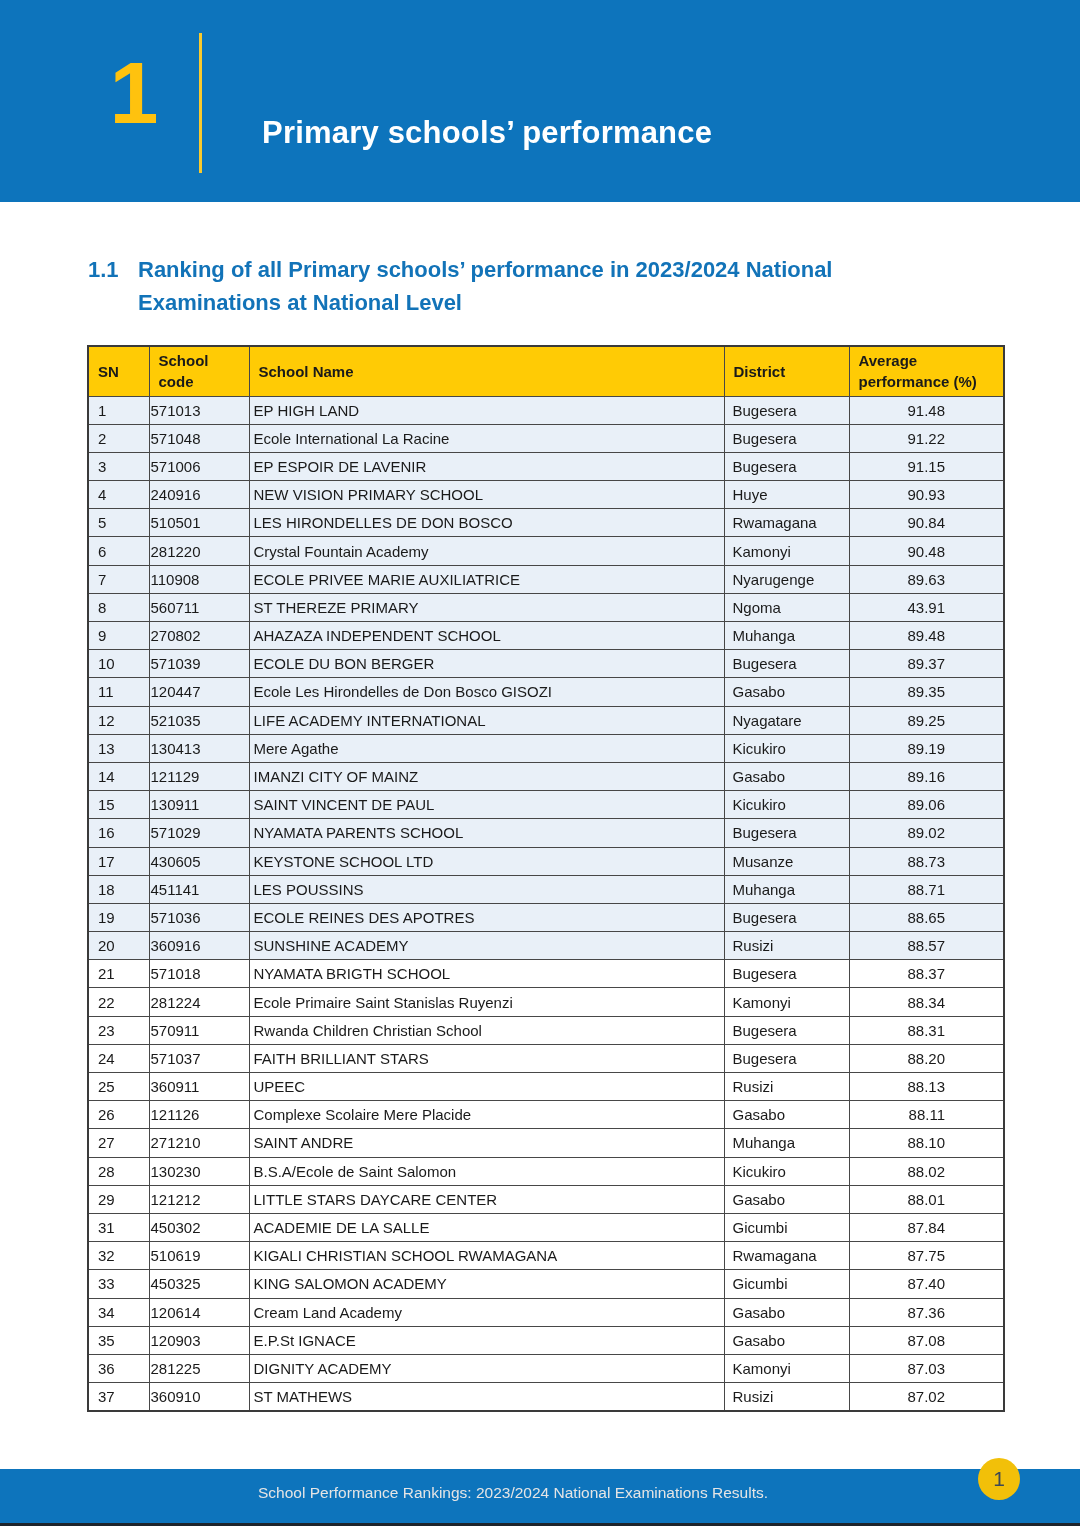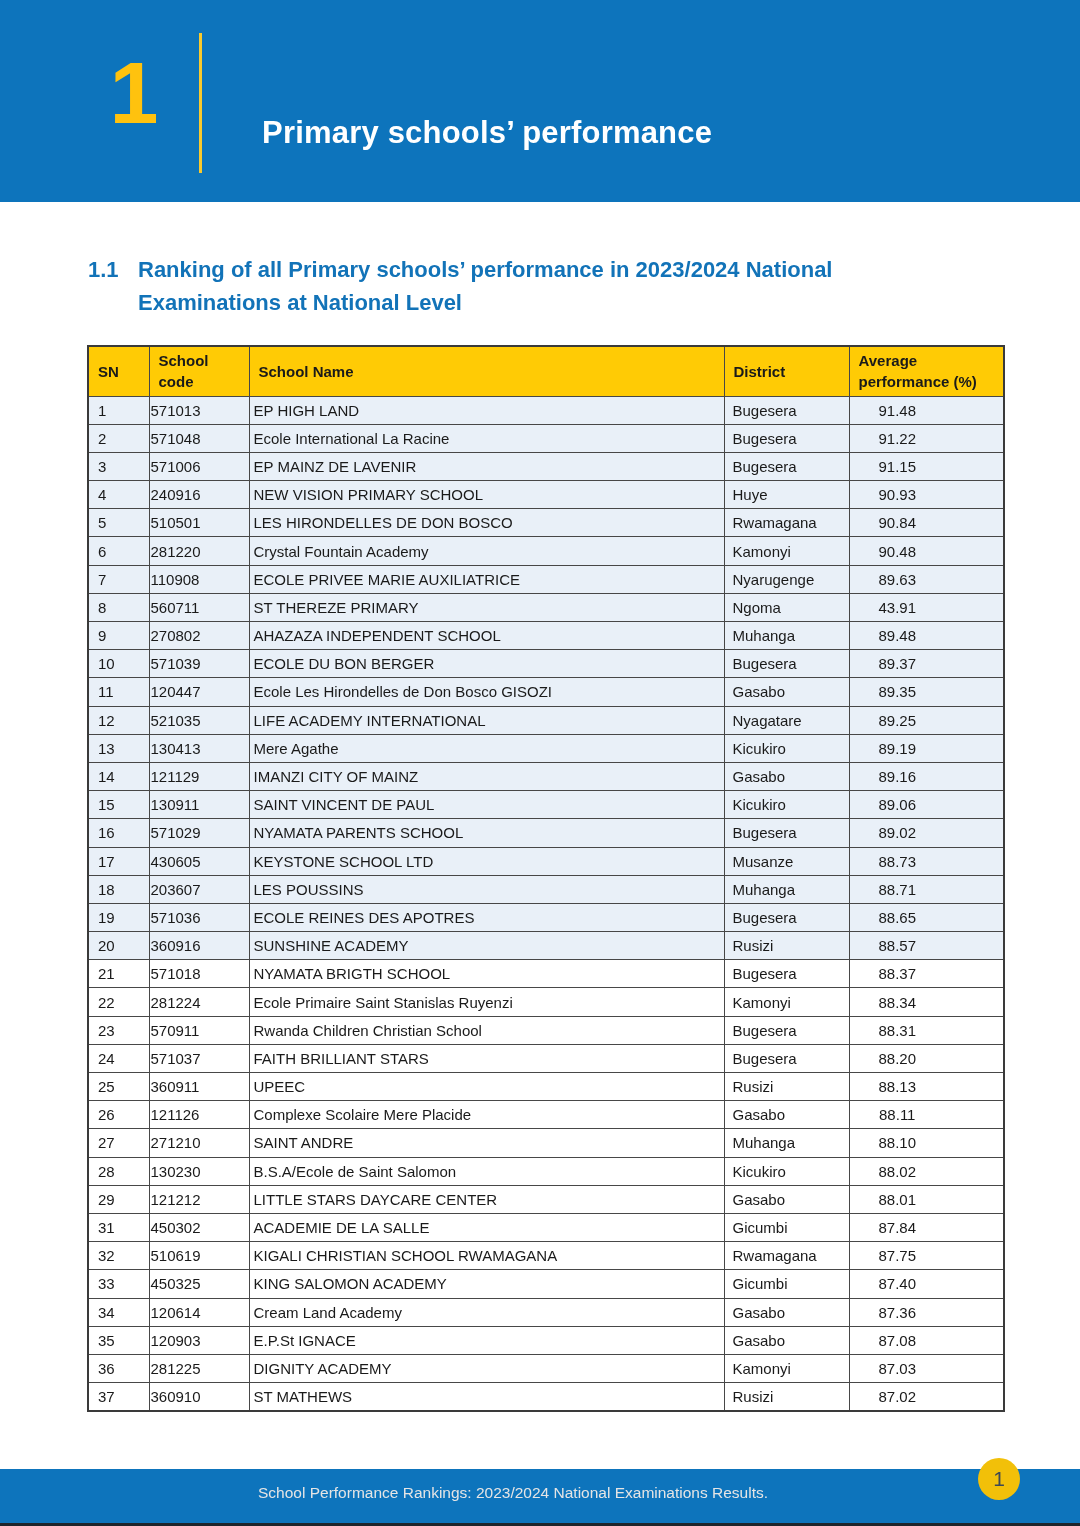--- a/index.html
+++ b/index.html
@@ -85,21 +85,21 @@
     white-space: normal;
     line-height: 21px;
   }
   .ranking-table tbody tr { height: 28.2px; }
   .ranking-table tbody tr:nth-child(-n+20) td { background: #e9f0f8; }
   .ranking-table tbody tr:nth-child(n+21) td { background: #ffffff; }
   td.c-sn       { padding-left: 9px; }
   td.c-code     { padding-left: 1px; }
   td.c-name     { padding-left: 4px; }
   td.c-district { padding-left: 8px; }
-  td.c-avg      { text-align: center; padding-right: 58px; }
+  td.c-avg      { text-align: right; padding-right: 58px; }
 
   
   .footer-band {
     position: absolute;
     left: 0; top: 1469px;
     width: 1080px; height: 54px;
     background: #0d74bc;
   }
   .footer-text {
     position: absolute;
@@ -175,21 +175,21 @@
         <tr>
           <td class="c-sn">2</td>
           <td class="c-code">571048</td>
           <td class="c-name">Ecole International La Racine</td>
           <td class="c-district">Bugesera</td>
           <td class="c-avg">91.22</td>
         </tr>
         <tr>
           <td class="c-sn">3</td>
           <td class="c-code">571006</td>
-          <td class="c-name">EP MAINZ DE LAVENIR</td>
+          <td class="c-name">EP ESPOIR DE LAVENIR</td>
           <td class="c-district">Bugesera</td>
           <td class="c-avg">91.15</td>
         </tr>
         <tr>
           <td class="c-sn">4</td>
           <td class="c-code">240916</td>
           <td class="c-name">NEW VISION PRIMARY SCHOOL</td>
           <td class="c-district">Huye</td>
           <td class="c-avg">90.93</td>
         </tr>
@@ -279,21 +279,21 @@
         </tr>
         <tr>
           <td class="c-sn">17</td>
           <td class="c-code">430605</td>
           <td class="c-name">KEYSTONE SCHOOL LTD</td>
           <td class="c-district">Musanze</td>
           <td class="c-avg">88.73</td>
         </tr>
         <tr>
           <td class="c-sn">18</td>
-          <td class="c-code">203607</td>
+          <td class="c-code">451141</td>
           <td class="c-name">LES POUSSINS</td>
           <td class="c-district">Muhanga</td>
           <td class="c-avg">88.71</td>
         </tr>
         <tr>
           <td class="c-sn">19</td>
           <td class="c-code">571036</td>
           <td class="c-name">ECOLE REINES DES APOTRES</td>
           <td class="c-district">Bugesera</td>
           <td class="c-avg">88.65</td>

